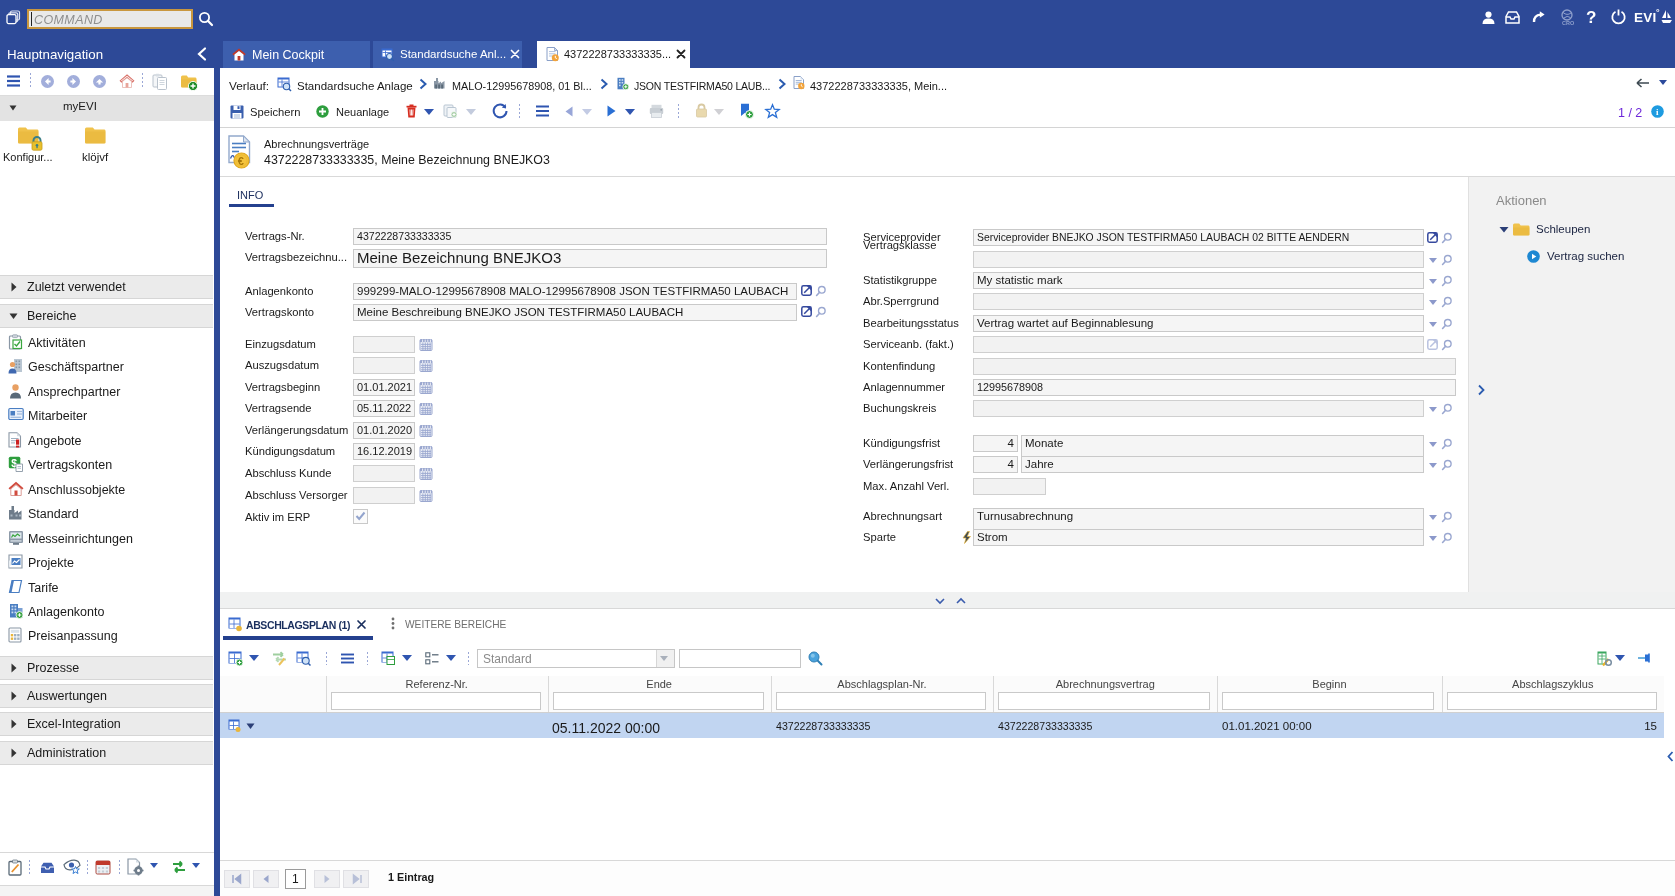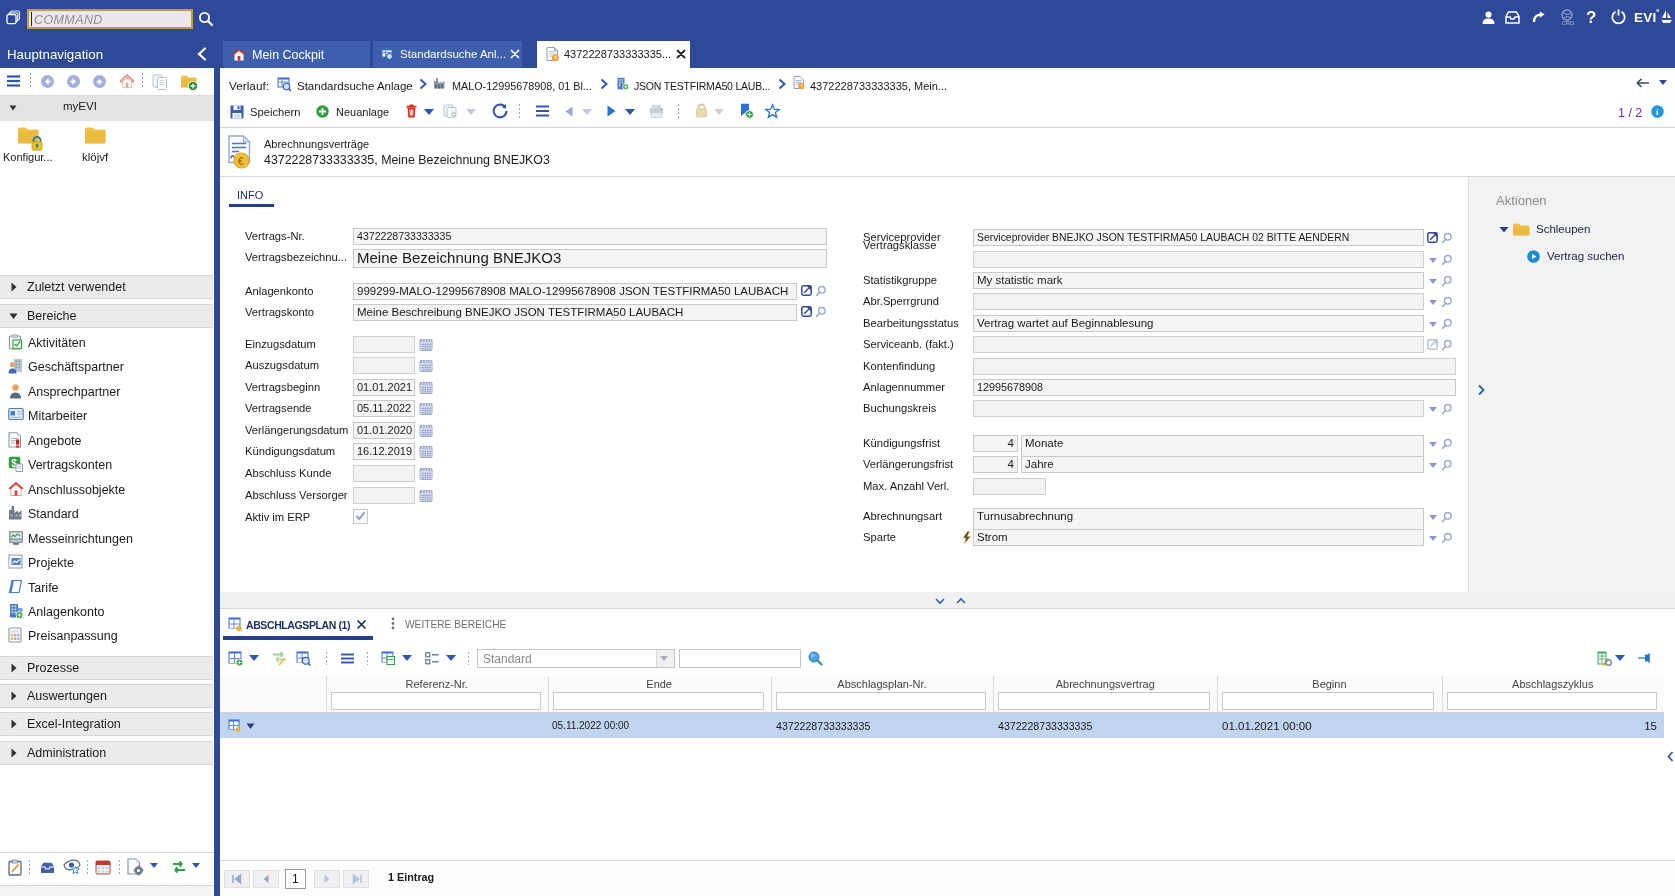--- a/index.html
+++ b/index.html
@@ -969,21 +969,21 @@
     <rect x="1.5" y="2.5" width="9" height="7.5" fill="#fff"></rect>
     <g stroke="#3a6bd0" stroke-width="0.8">
       <line x1="1.5" y1="6.5" x2="10.5" y2="6.5"></line>
       <line x1="5.5" y1="2.5" x2="5.5" y2="10"></line>
     </g>
     <circle cx="10" cy="10.5" r="2.5" fill="#e9b63c"></circle>
   </svg>
 <svg style="left:246px;top:723px;" width="9" height="7" viewBox="0 0 9 7">
     <path d="M0.5 0.5 L8.5 0.5 L4.5 6 Z" fill="#2b3f77"></path>
   </svg>
-<div class="tx" style="left:552px;top:721px;font-size:10px;color:#1a1a1a;font-weight:normal;">05.11.2022 00:00</div>
+<div class="tx" style="left:552px;top:721px;font-size:14px;color:#1a1a1a;font-weight:normal;">05.11.2022 00:00</div>
 <div class="tx" style="left:776px;top:721px;font-size:10.6px;color:#1a1a1a;font-weight:normal;">4372228733333335</div>
 <div class="tx" style="left:998px;top:721px;font-size:10.6px;color:#1a1a1a;font-weight:normal;">4372228733333335</div>
 <div class="tx" style="left:1222px;top:721px;font-size:11.5px;color:#1a1a1a;font-weight:normal;">01.01.2021 00:00</div>
 <div class="tx" style="left:1560px;top:721px;width:97px;text-align:right;font-size:11.5px;color:#1a1a1a">15</div>
 <svg style="left:1667px;top:751px;" width="7" height="11" viewBox="0 0 7 11">
     <path d="M5.5 1 L1.5 5.5 L5.5 10" fill="none" stroke="#2b5cb0" stroke-width="1.8"></path>
   </svg>
 <div class="abs" style="left:220px;top:860px;width:1455px;height:36px;border-top:1px solid #d8d8d8;background:#fdfdfd"></div>
 <div class="abs" style="left:224px;top:870px;width:26px;height:18px;background:#f0f0f2;border:1px solid #e0e0e4"></div>
 <svg style="left:231px;top:874px" width="12" height="10" viewBox="0 0 12 10">

